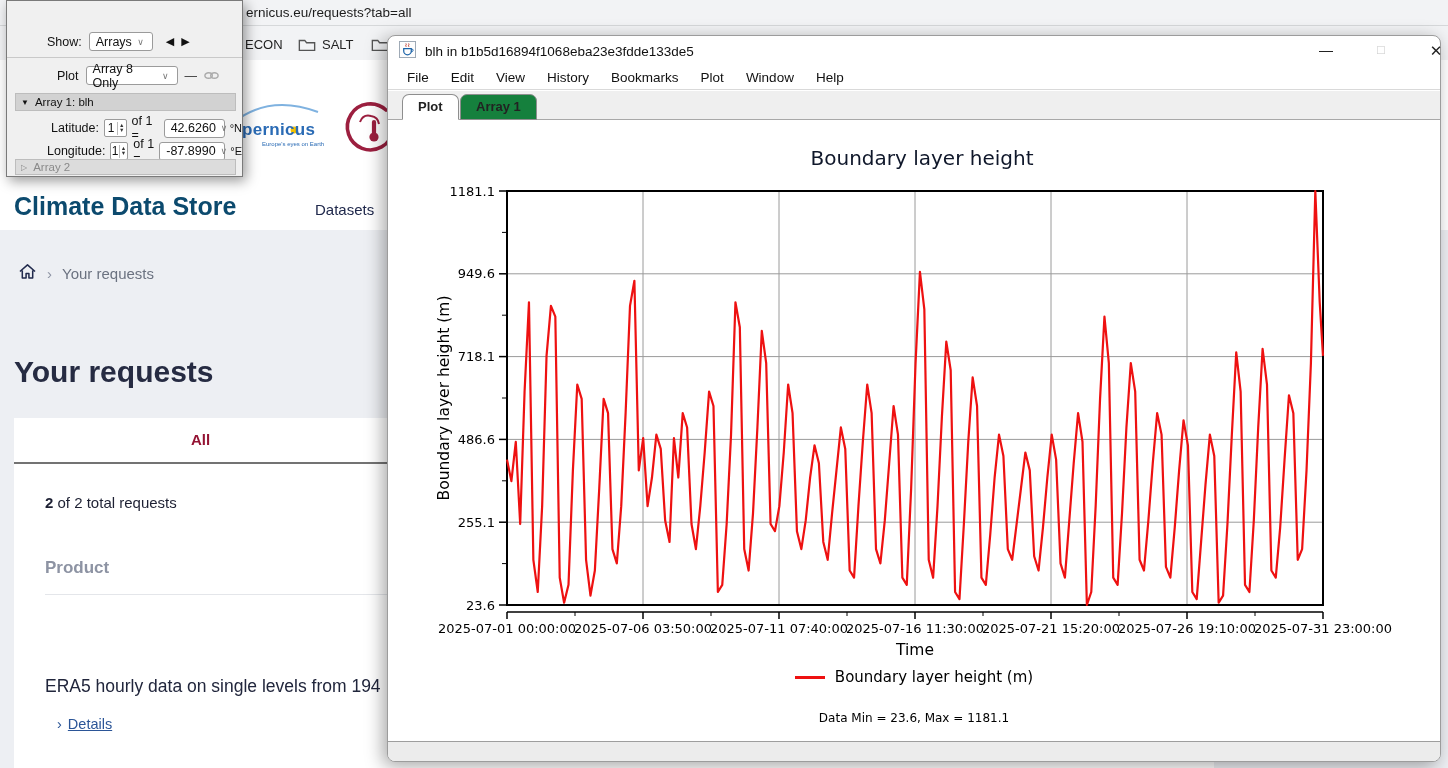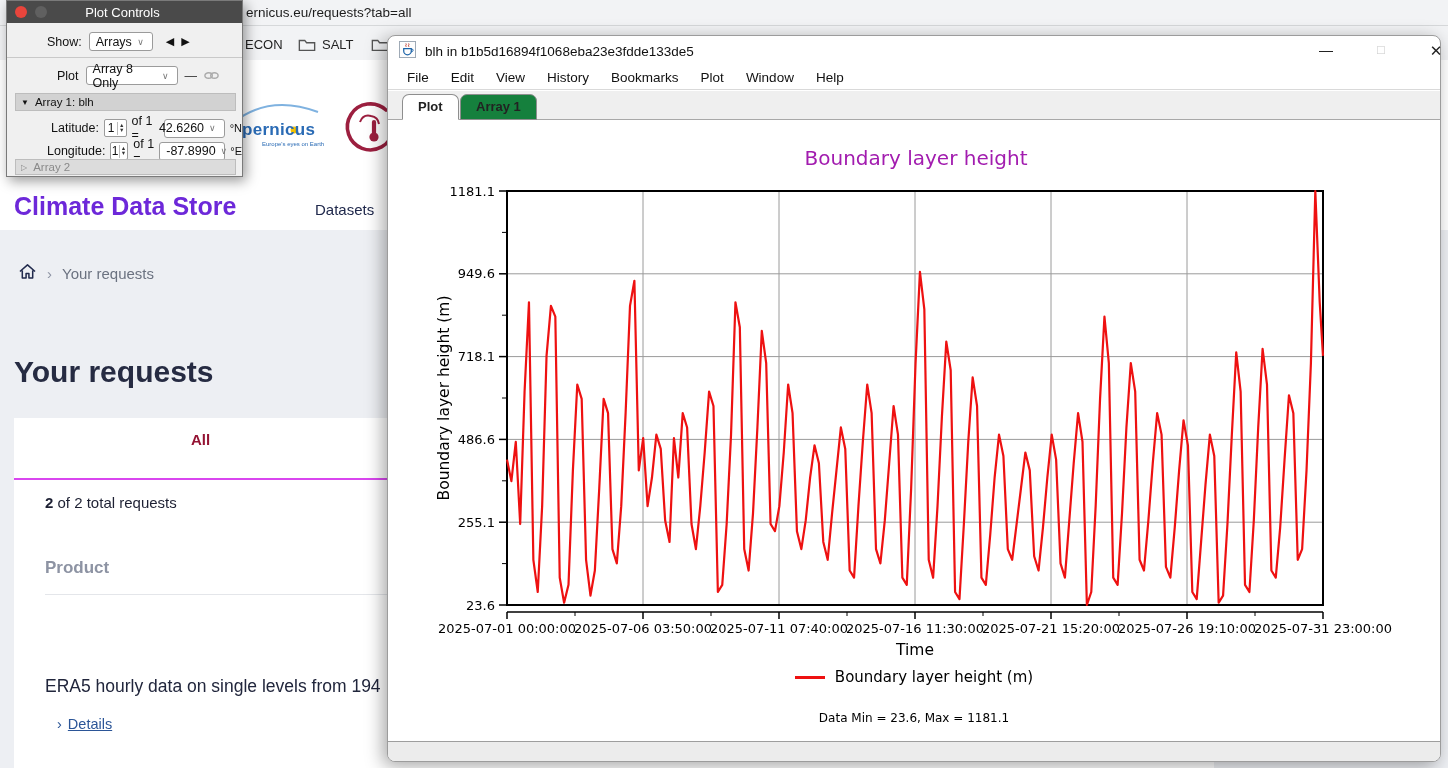--- a/index.html
+++ b/index.html
@@ -12,28 +12,28 @@
   #addr-line { position:absolute; left:0; top:25px; width:1448px; height:1px; background:#d6d8da; }
   #url-text { position:absolute; left:246px; top:5px; font-size:13.5px; color:#1c1c1c; }
   .bookmark { position:absolute; top:37px; display:flex; gap:6px;
               font-size:13px; color:#222; }
   #page { position:absolute; left:0; top:60px; width:1448px; height:708px; background:#ffffff; }
   #gray-band { position:absolute; left:0; top:170px; width:1448px; height:538px; background:#edeff3; }
   #cop-logo { position:absolute; left:230px; top:40px; width:110px; height:58px; }
   #cop-name { position:absolute; left:12px; top:20px; font-size:17px; font-weight:bold; color:#2a6bb5; letter-spacing:.3px; }
   #cop-tag { position:absolute; left:32px; top:41px; font-size:6px; color:#2a6bb5; }
   #c3s-logo { position:absolute; left:343px; top:40px; width:56px; height:56px; }
-  #brand { position:absolute; left:14px; top:132px; font-size:25px; font-weight:bold; color:#6d28d9; }
+  #brand { position:absolute; left:14px; top:132px; font-size:25px; font-weight:bold; color:#0c4a6e; }
   #nav-datasets { position:absolute; left:315px; top:141px; font-size:15px; color:#20294c; }
   #breadcrumb { position:absolute; left:18px; top:203px; display:flex; align-items:center; gap:10px; }
   #breadcrumb .sep { color:#8d93a3; font-size:15px; }
   #breadcrumb .crumb { color:#6b7280; font-size:15px; }
   #h1 { position:absolute; left:14px; top:295px; font-size:30px; font-weight:bold; color:#262b42; }
   #card { position:absolute; left:14px; top:358px; width:1200px; height:350px; background:#ffffff; }
-  #tab-row { position:absolute; left:0; top:0; width:373px; height:62px; border-bottom:2px solid #d946ef; }
+  #tab-row { position:absolute; left:0; top:0; width:373px; height:46px; border-bottom:2px solid #737373; }
   #tab-all { position:absolute; left:0; top:13px; width:373px; text-align:center;
              font-size:15px; font-weight:bold; color:#941333; }
   #req-count { position:absolute; left:31px; top:76px; font-size:15px; color:#1d2033; }
   #req-count b { font-weight:bold; }
   #product-hd { position:absolute; left:31px; top:140px; font-size:17px; font-weight:bold; color:#8d93a3; }
   .card-hr { position:absolute; left:31px; width:1100px; height:1px; background:#e4e6ea; }
   .era-title { position:absolute; left:31px; font-size:17.5px; color:#21263c; white-space:nowrap; }
   #details-link { position:absolute; left:43px; top:298px; display:flex; gap:6px; align-items:center;
                   font-size:14.5px; color:#2b5597; }
   #details-link .lbl { text-decoration:underline; }
@@ -53,22 +53,22 @@
                 align-items:center; padding-left:8px; border-bottom:1px solid #d9d9d9; }
   .menu-item { font-size:13.5px; color:#111; padding:0 11px; }
   #pw-tabstrip { position:absolute; left:0; top:55px; width:100%; height:29px; background:#efefef;
                  border-bottom:1px solid #a8a8a8; }
   .jtab { position:absolute; bottom:-1px; height:26px; padding:0 15px; line-height:24px;
           font-size:13px; border:1px solid #8e8e8e; border-radius:7px 7px 0 0; color:#222; }
   #tab-plot { left:14px; background:#ffffff; border-bottom:1px solid #ffffff; font-weight:bold; }
   #tab-array1 { left:72px; background:#15803d; font-weight:bold; }
   #pw-content { position:absolute; left:0; top:84px; width:1052px; height:623px; background:#fff;
                 font-family:"DejaVu Sans", sans-serif; }
-  #chart-title { position:absolute; left:2px; top:26px; width:1052px; text-align:center;
-                 font-size:20px; color:#a21caf; }
+  #chart-title { position:absolute; left:8px; top:26px; width:1052px; text-align:center;
+                 font-size:20px; color:#0f172a; }
   #ylabel { position:absolute; left:56px; top:278px; transform:translate(-50%,-50%) rotate(-90deg);
             font-size:15.5px; color:#000; white-space:nowrap; }
   #chart-svg { position:absolute; left:0; top:0; width:1052px; height:560px; }
   #legend { position:absolute; left:0; top:548px; width:1052px; display:flex;
             justify-content:center; align-items:center; gap:10px; font-size:15px; color:#000; }
   #legend-line { width:30px; height:3px; background:#ee1111; }
   #footnote { position:absolute; left:0; top:591px; width:1052px; text-align:center;
               font-size:12px; color:#000; }
   #pw-statusbar { position:absolute; left:0; bottom:0; width:1052px; height:20px; background:#ececec;
                   border-top:1px solid #9e9e9e; border-radius:0 0 7px 7px; }
@@ -269,25 +269,20 @@
     <div id="legend">
       <span id="legend-line"></span>
       <span>Boundary layer height (m)</span>
     </div>
     <div id="footnote">Data Min = 23.6, Max = 1181.1</div>
   </div>
   <div id="pw-statusbar"></div>
 </div>
 
 <div id="pctrl">
-  <div id="pc-titlebar">
-    <span class="tl-dot" id="dot-red"></span>
-    <span class="tl-dot" id="dot-gray"></span>
-    <span id="pc-title">Plot Controls</span>
-  </div>
 
   <div class="pc-row" style="left:8px; top:31px; gap:7px;">
     <span>Show:</span>
     <span class="pc-select" style="width:64px;">
       <span style="flex:1;">Arrays</span>
       <span class="chev">∨</span>
     </span>
     <span class="tri-btn" style="margin-left:6px;">◀</span>
     <span class="tri-btn">▶</span>
   </div>
@@ -316,21 +311,21 @@
   <div class="pc-row" style="left:12px; top:113px; gap:5px;">
     <span>Latitude:</span>
     <span class="spin">
       <span class="num">1</span>
       <span class="arrows">
           <span>▲</span>
           <span>▼</span>
         </span>
     </span>
     <span>of 1 =</span>
-    <span class="pc-select" style="width:61px;justify-content:flex-end;">
+    <span class="pc-select" style="width:61px;">
       <span style="flex:1;">42.6260</span>
       <span class="chev">∨</span>
     </span>
     <span style="font-size:11px;">°N</span>
   </div>
 
   <div class="pc-row" style="left:8px; top:136px; gap:5px;">
     <span>Longitude:</span>
     <span class="spin">
       <span class="num">1</span>

